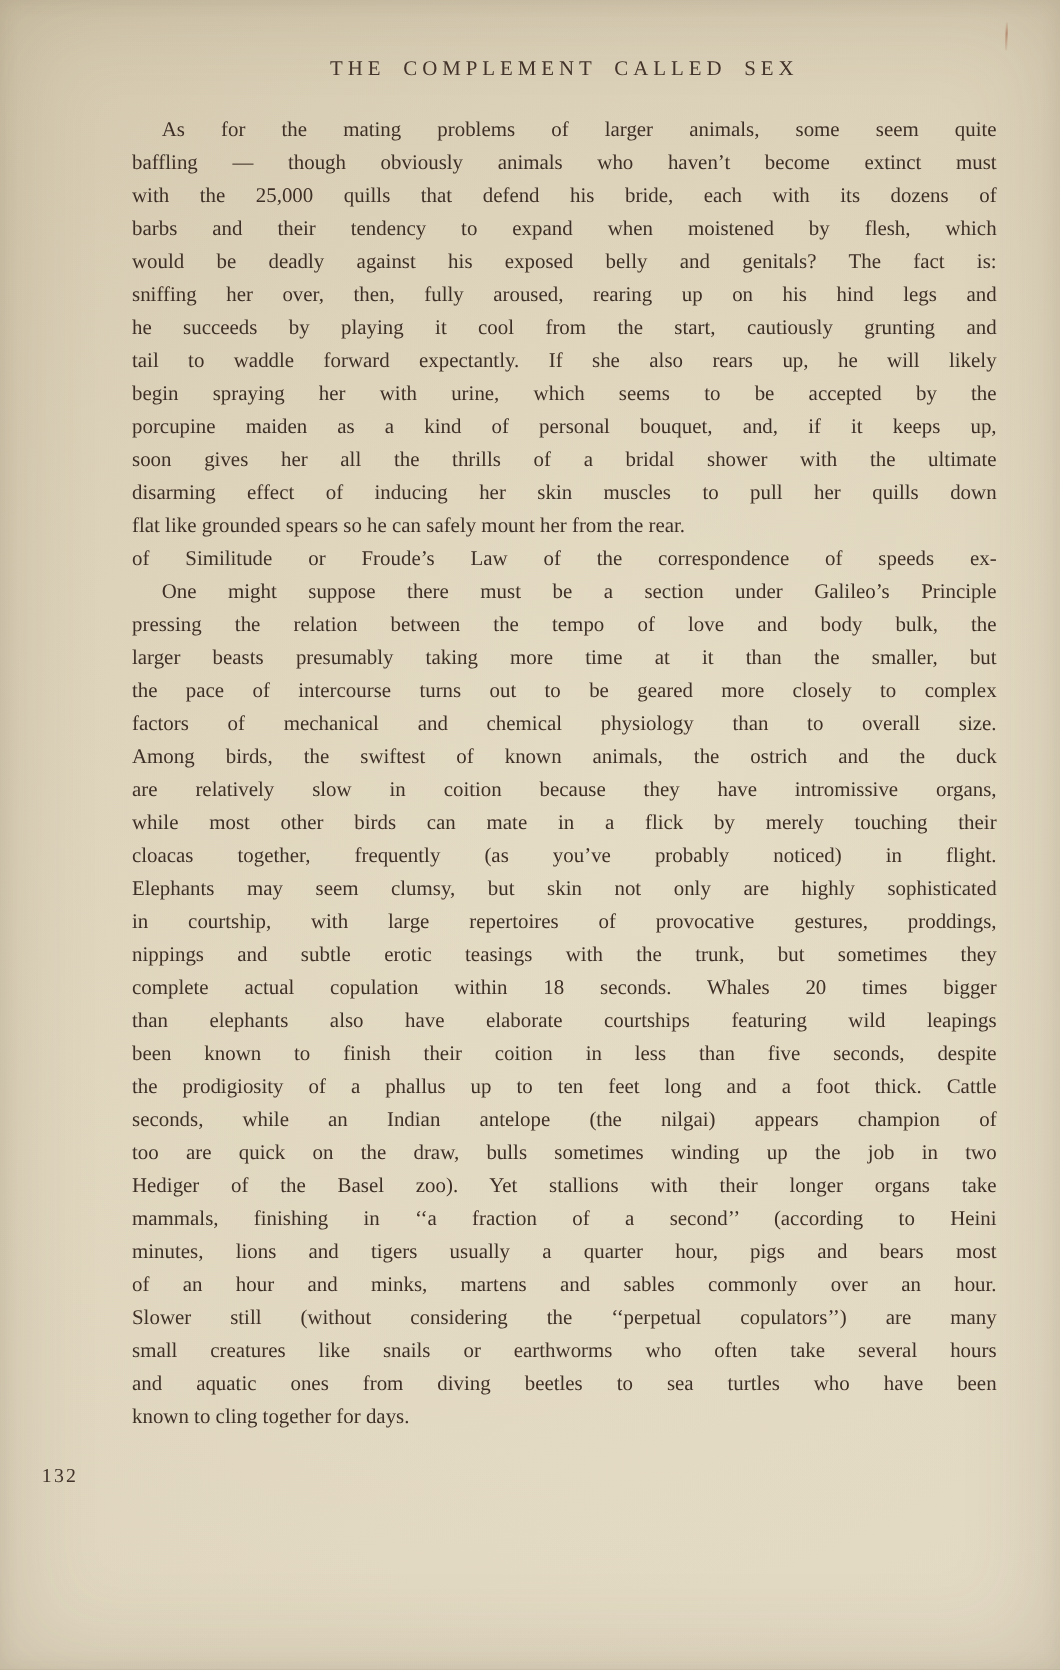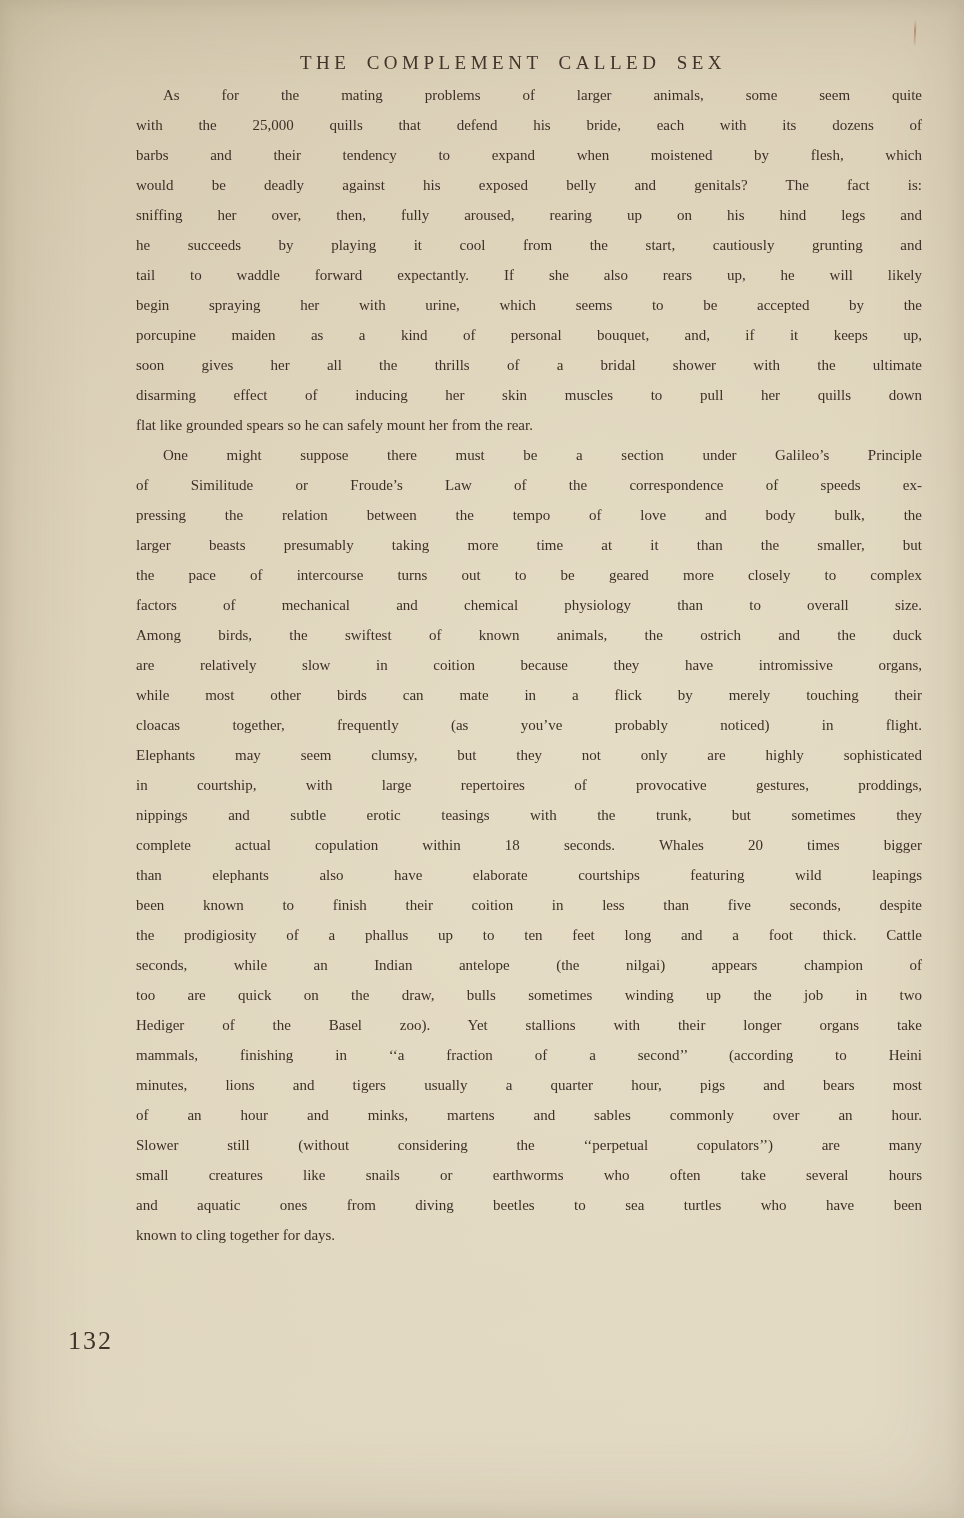--- a/index.html
+++ b/index.html
@@ -31,27 +31,26 @@
     text-align: center;
     font-size: 19px;
     line-height: 26px;
     letter-spacing: 4.5px;
     word-spacing: 7px;
     color: #43332a;
     font-family: Liberation Serif, serif;
   }
   .text-block {
     position: absolute;
-    top: 80px;
+    top: 104px;
     left: 120px;
     width: 786px;
-    font-size: 15px;
+    font-size: 19px;
     line-height: 30px;
     color: #3f3027;
-    margin-left: 16px;
   }
   .paragraph {
     margin: 0;
     padding: 0;
   }
   .line {
     text-align: justify;
     text-align-last: justify;
     -moz-text-align-last: justify;
     white-space: normal;
@@ -61,25 +60,24 @@
     text-indent: 27px;
   }
   .line.last {
     text-align-last: left;
     -moz-text-align-last: left;
   }
   .folio {
     position: absolute;
     top: 1326px;
     left: 38px;
-    font-size: 26px;
+    font-size: 18px;
     line-height: 30px;
     letter-spacing: 2px;
     color: #41332a;
-    margin-left: 30px;
   }
   .fiber-mark {
     position: absolute;
     left: 914px;
     top: 20px;
     width: 2px;
     height: 26px;
     background: linear-gradient(to bottom, rgba(158,94,66,0.05), rgba(158,94,66,0.55) 40%, rgba(158,94,66,0.08));
     transform: rotate(2deg);
     border-radius: 1px;
@@ -89,44 +87,45 @@
 <body>
 
 <div class="page">
   <div class="running-head">THE COMPLEMENT CALLED SEX</div>
 
   <div class="fiber-mark"></div>
 
   <div class="text-block">
       <div class="paragraph">
         <div class="line first">As for the mating problems of larger animals, some seem quite</div>
+        <div class="line">baffling — though obviously animals who haven’t become extinct must</div>
         <div class="line">with the 25,000 quills that defend his bride, each with its dozens of</div>
         <div class="line">barbs and their tendency to expand when moistened by flesh, which</div>
         <div class="line">would be deadly against his exposed belly and genitals? The fact is:</div>
         <div class="line">sniffing her over, then, fully aroused, rearing up on his hind legs and</div>
         <div class="line">he succeeds by playing it cool from the start, cautiously grunting and</div>
         <div class="line">tail to waddle forward expectantly. If she also rears up, he will likely</div>
         <div class="line">begin spraying her with urine, which seems to be accepted by the</div>
         <div class="line">porcupine maiden as a kind of personal bouquet, and, if it keeps up,</div>
         <div class="line">soon gives her all the thrills of a bridal shower with the ultimate</div>
         <div class="line">disarming effect of inducing her skin muscles to pull her quills down</div>
         <div class="line last">flat like grounded spears so he can safely mount her from the rear.</div>
       </div>
       <div class="paragraph">
+        <div class="line">of Similitude or Froude’s Law of the correspondence of speeds ex-</div>
         <div class="line first">One might suppose there must be a section under Galileo’s Principle</div>
-        <div class="line">of Similitude or Froude’s Law of the correspondence of speeds ex-</div>
         <div class="line">pressing the relation between the tempo of love and body bulk, the</div>
         <div class="line">larger beasts presumably taking more time at it than the smaller, but</div>
         <div class="line">the pace of intercourse turns out to be geared more closely to complex</div>
         <div class="line">factors of mechanical and chemical physiology than to overall size.</div>
         <div class="line">Among birds, the swiftest of known animals, the ostrich and the duck</div>
         <div class="line">are relatively slow in coition because they have intromissive organs,</div>
         <div class="line">while most other birds can mate in a flick by merely touching their</div>
         <div class="line">cloacas together, frequently (as you’ve probably noticed) in flight.</div>
-        <div class="line">Elephants may seem clumsy, but they not only are highly sophisticated</div>
+        <div class="line">Elephants may seem clumsy, but skin not only are highly sophisticated</div>
         <div class="line">in courtship, with large repertoires of provocative gestures, proddings,</div>
         <div class="line">nippings and subtle erotic teasings with the trunk, but sometimes they</div>
         <div class="line">complete actual copulation within 18 seconds. Whales 20 times bigger</div>
         <div class="line">than elephants also have elaborate courtships featuring wild leapings</div>
         <div class="line">been known to finish their coition in less than five seconds, despite</div>
         <div class="line">the prodigiosity of a phallus up to ten feet long and a foot thick. Cattle</div>
         <div class="line">seconds, while an Indian antelope (the nilgai) appears champion of</div>
         <div class="line">too are quick on the draw, bulls sometimes winding up the job in two</div>
         <div class="line">Hediger of the Basel zoo). Yet stallions with their longer organs take</div>
         <div class="line">mammals, finishing in ‘‘a fraction of a second’’ (according to Heini</div>

